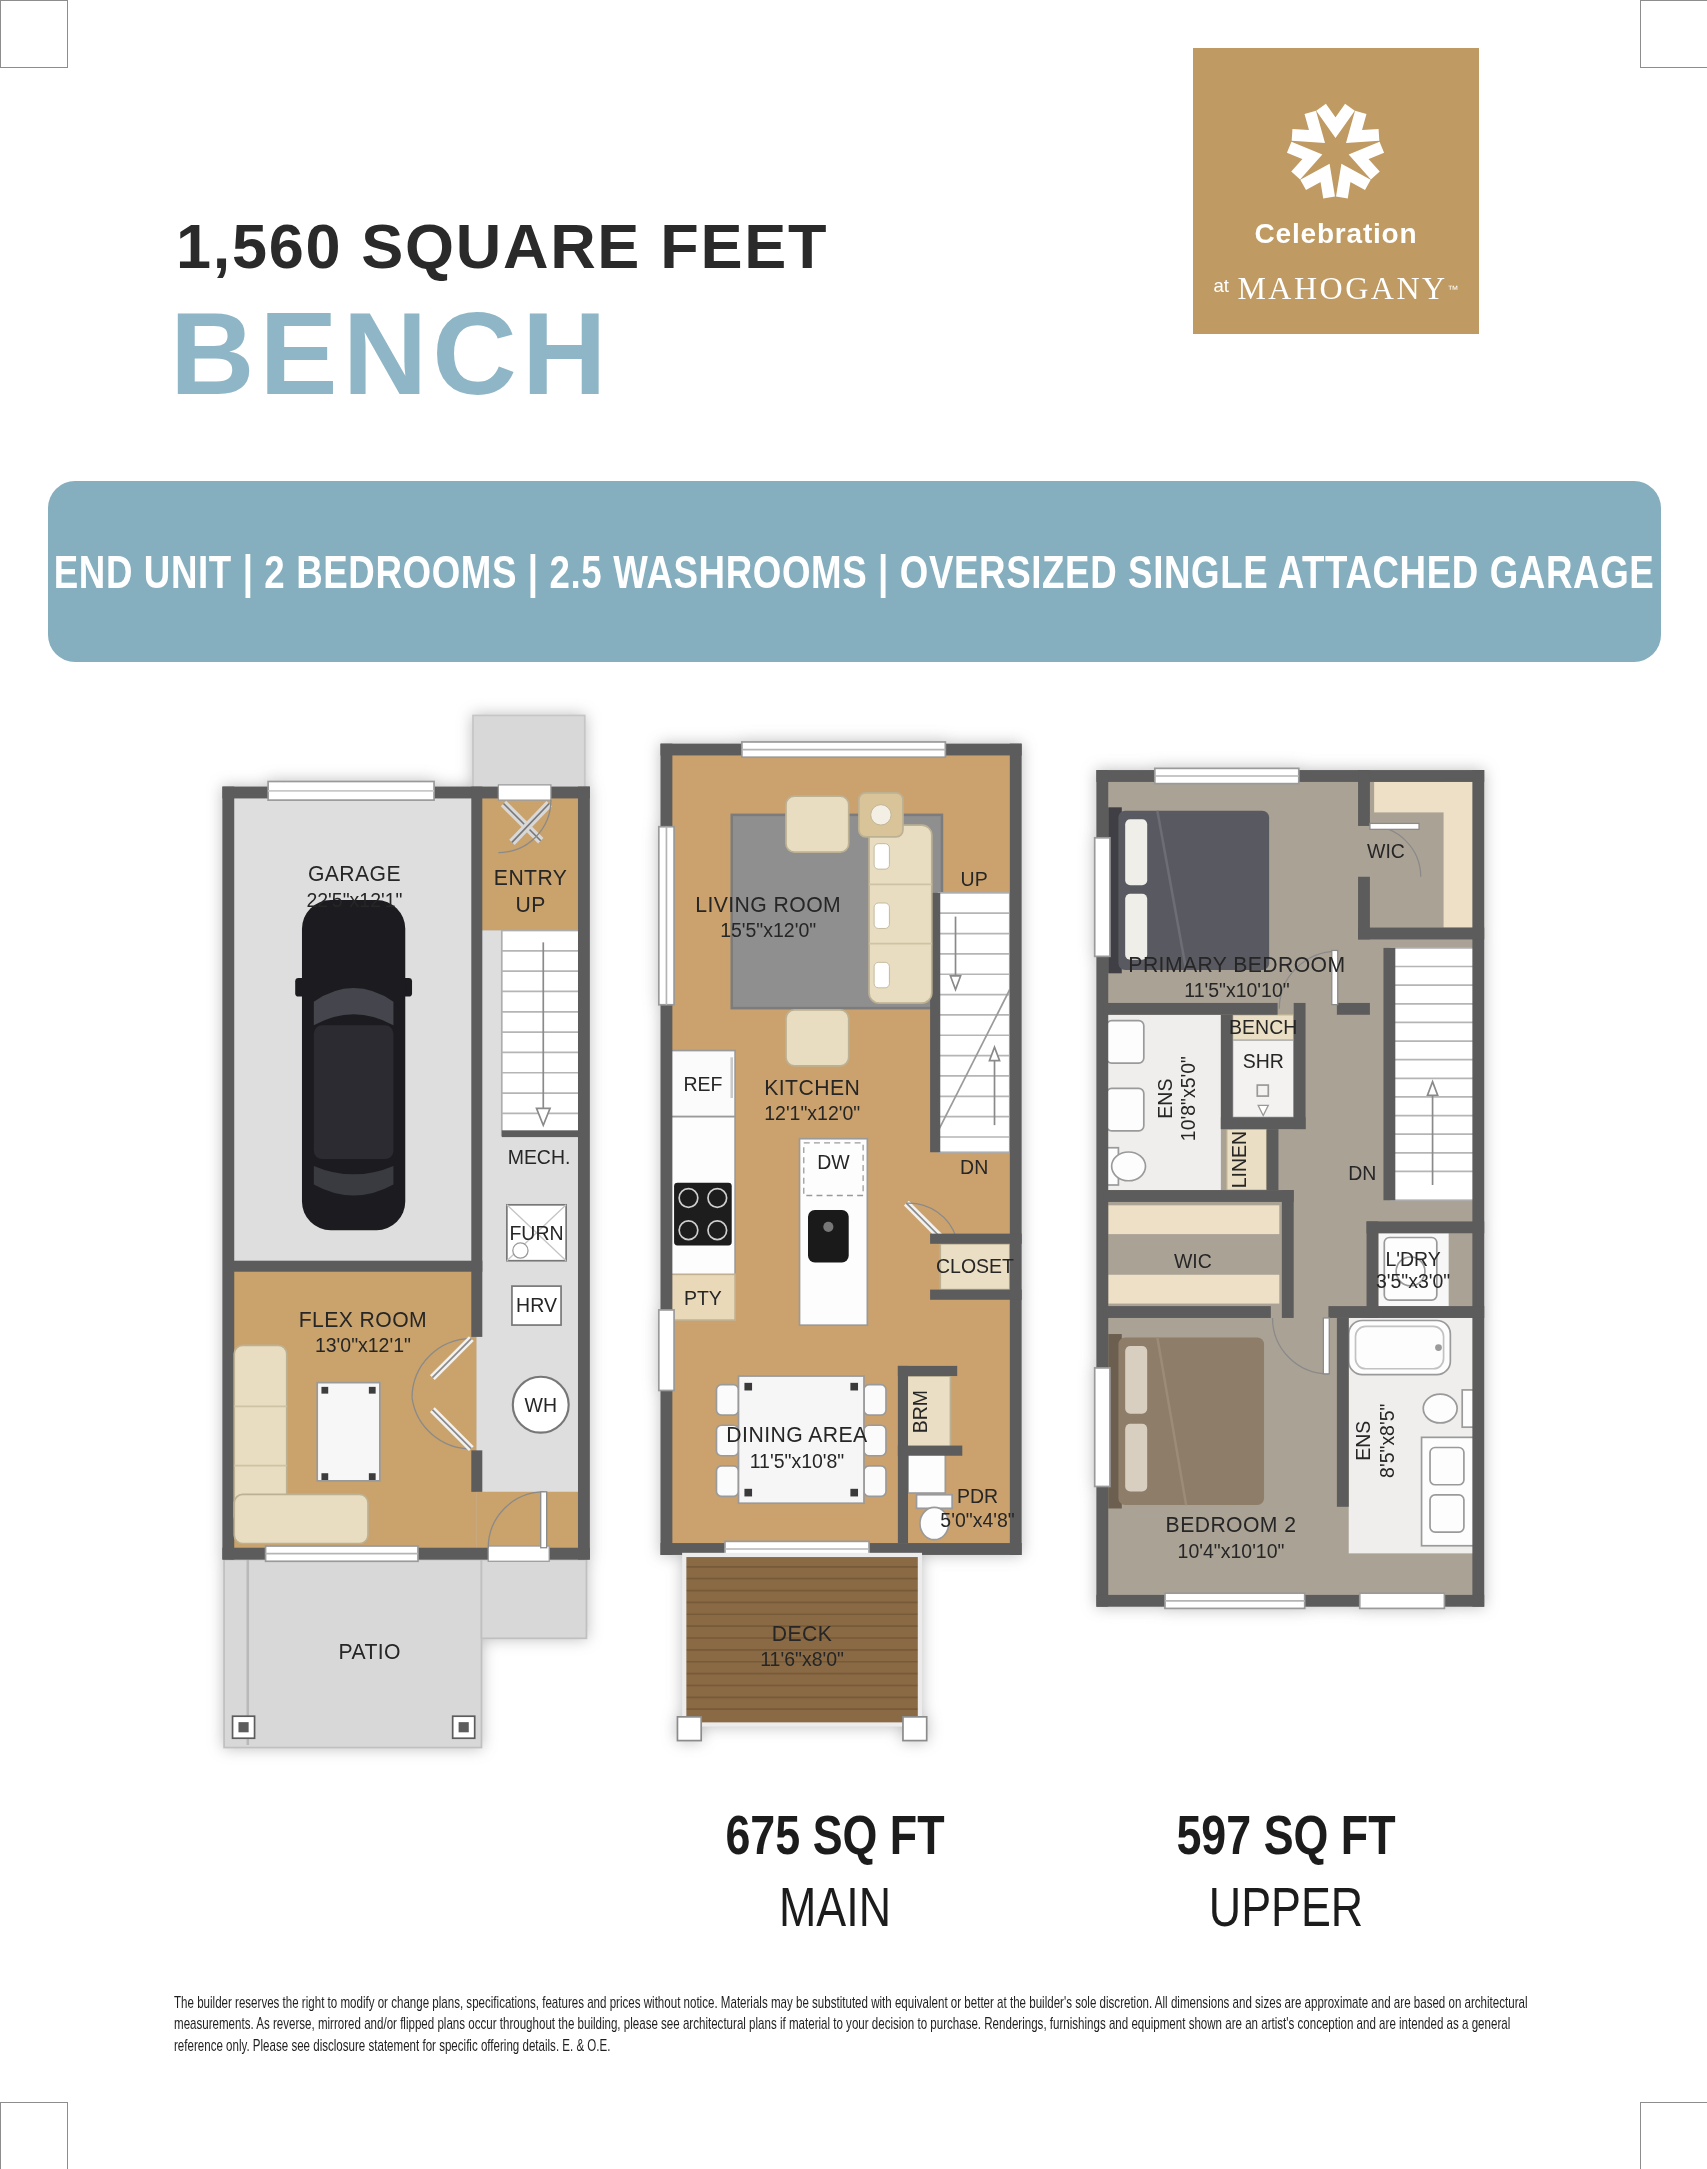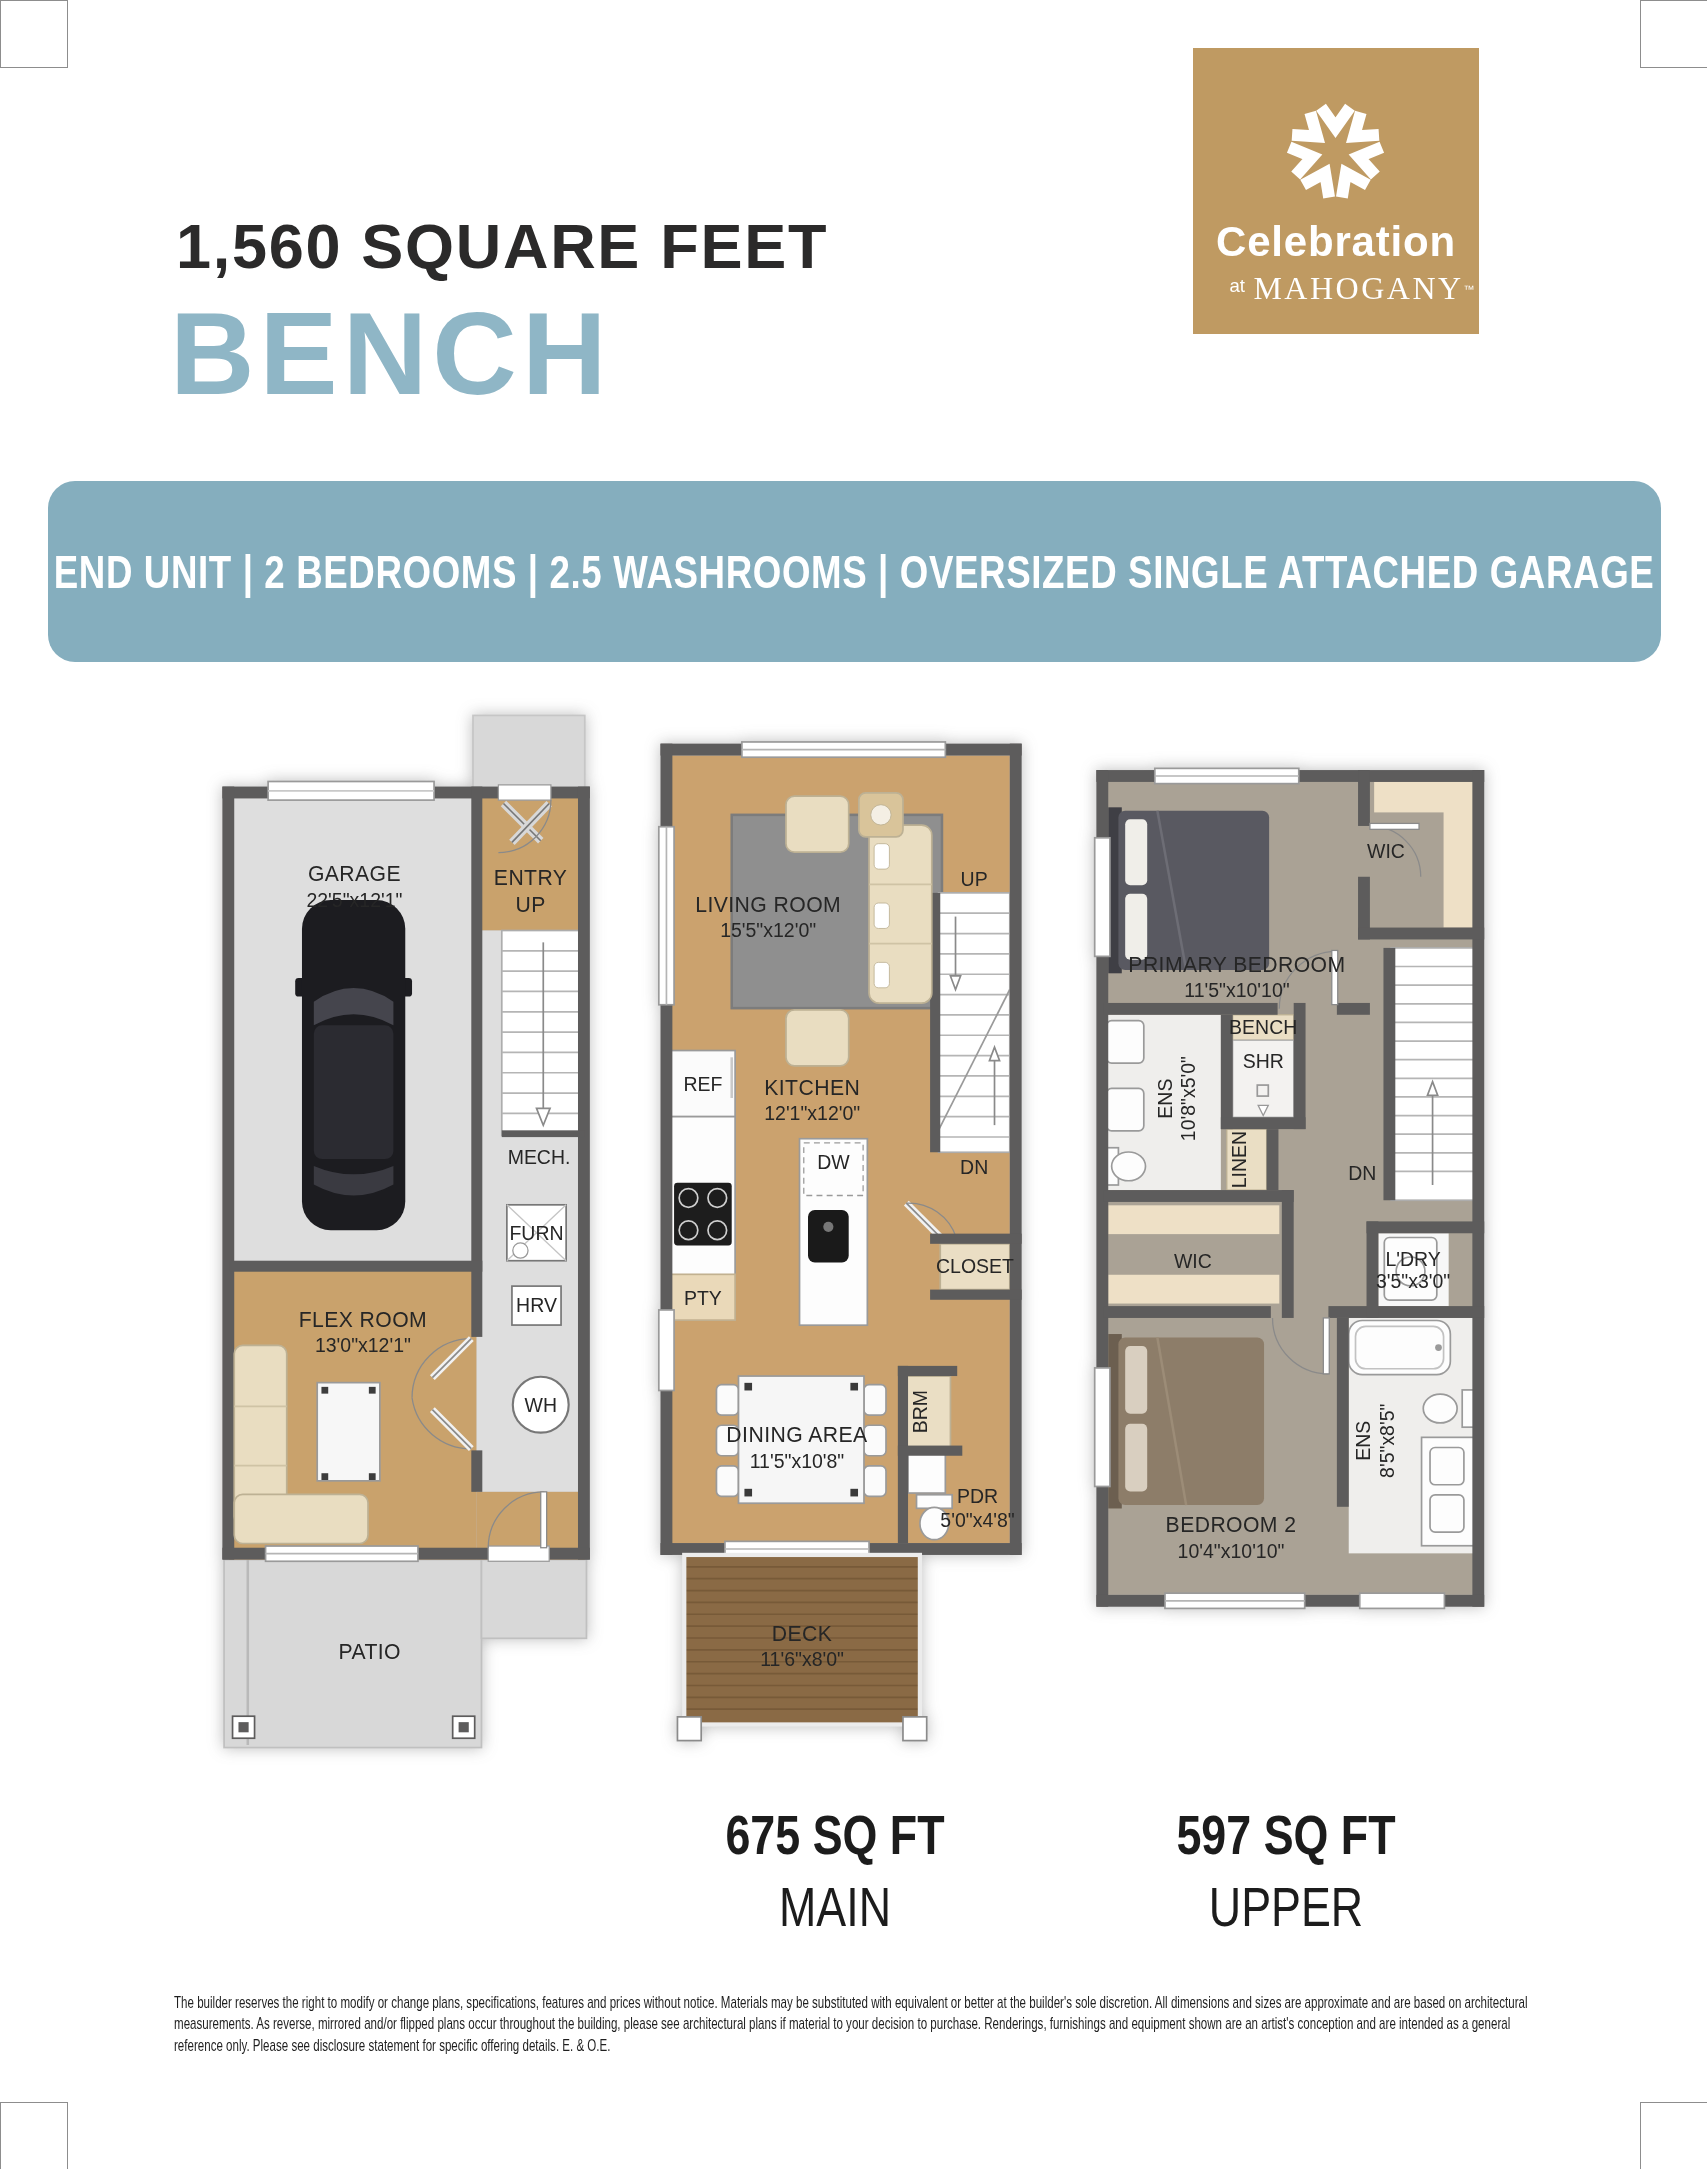--- a/index.html
+++ b/index.html
@@ -4,22 +4,22 @@
 <style>
   html,body{margin:0;padding:0;}
   body{width:1708px;height:2170px;background:#fff;font-family:"Liberation Sans",sans-serif;position:relative;overflow:hidden;}
   .page{position:absolute;inset:0;}
   .cropmark{position:absolute;width:68px;height:68px;border:1.7px solid #8d8d8d;background:#fff;box-sizing:border-box;}
   .cm-tl{left:0;top:0}.cm-tr{right:0;top:0}.cm-bl{left:0;bottom:0}.cm-br{right:0;bottom:0}
   .title-sqft{position:absolute;left:176px;top:210px;font-size:63px;font-weight:600;letter-spacing:1.7px;color:#2b2a2a;}
   .title-name{position:absolute;left:170px;top:286px;font-size:117px;font-weight:700;letter-spacing:5.1px;color:#8fb6c6;}
   .logo{position:absolute;left:1193px;top:48px;width:286px;height:286px;background:#bf9a62;color:#fff;}
   .logo-star{position:absolute;left:83px;top:44px;}
-  .logo-brand{position:absolute;top:170px;width:100%;text-align:center;font-size:42px;font-weight:700;letter-spacing:0.8px;}
-  .logo-sub{position:absolute;top:222px;width:100%;text-align:center;padding-left:16px;}
+  .logo-brand{position:absolute;top:170px;width:100%;text-align:center;font-size:28px;font-weight:700;letter-spacing:0.8px;}
+  .logo-sub{position:absolute;top:222px;width:100%;text-align:center;}
   .logo-at{font-size:18.6px;vertical-align:6.8px;margin-right:8.5px;}
   .logo-community{font-family:"Liberation Serif",serif;font-size:32px;letter-spacing:2.5px;}
   .logo-tm{font-size:11px;vertical-align:super;}
   .banner{position:absolute;left:48px;top:481px;width:1613px;height:181px;background:#85aebe;display:flex;align-items:center;justify-content:center;border-radius:27px;}
   .banner span{color:#fff;font-size:47px;font-weight:700;letter-spacing:0.8px;white-space:nowrap;transform:scaleX(0.78);}
   .plan{position:absolute;filter:drop-shadow(0 0 7.6px rgba(70,70,70,0.35));}
   .plan-ground{left:219px;top:708px;width:381px;height:1047px;}
   .plan-main{left:657px;top:725px;width:369px;height:1030px;}
   .plan-upper{left:1093px;top:753px;width:398px;height:864px;}
   svg text{font-family:"Liberation Sans",sans-serif;fill:#262626;}

